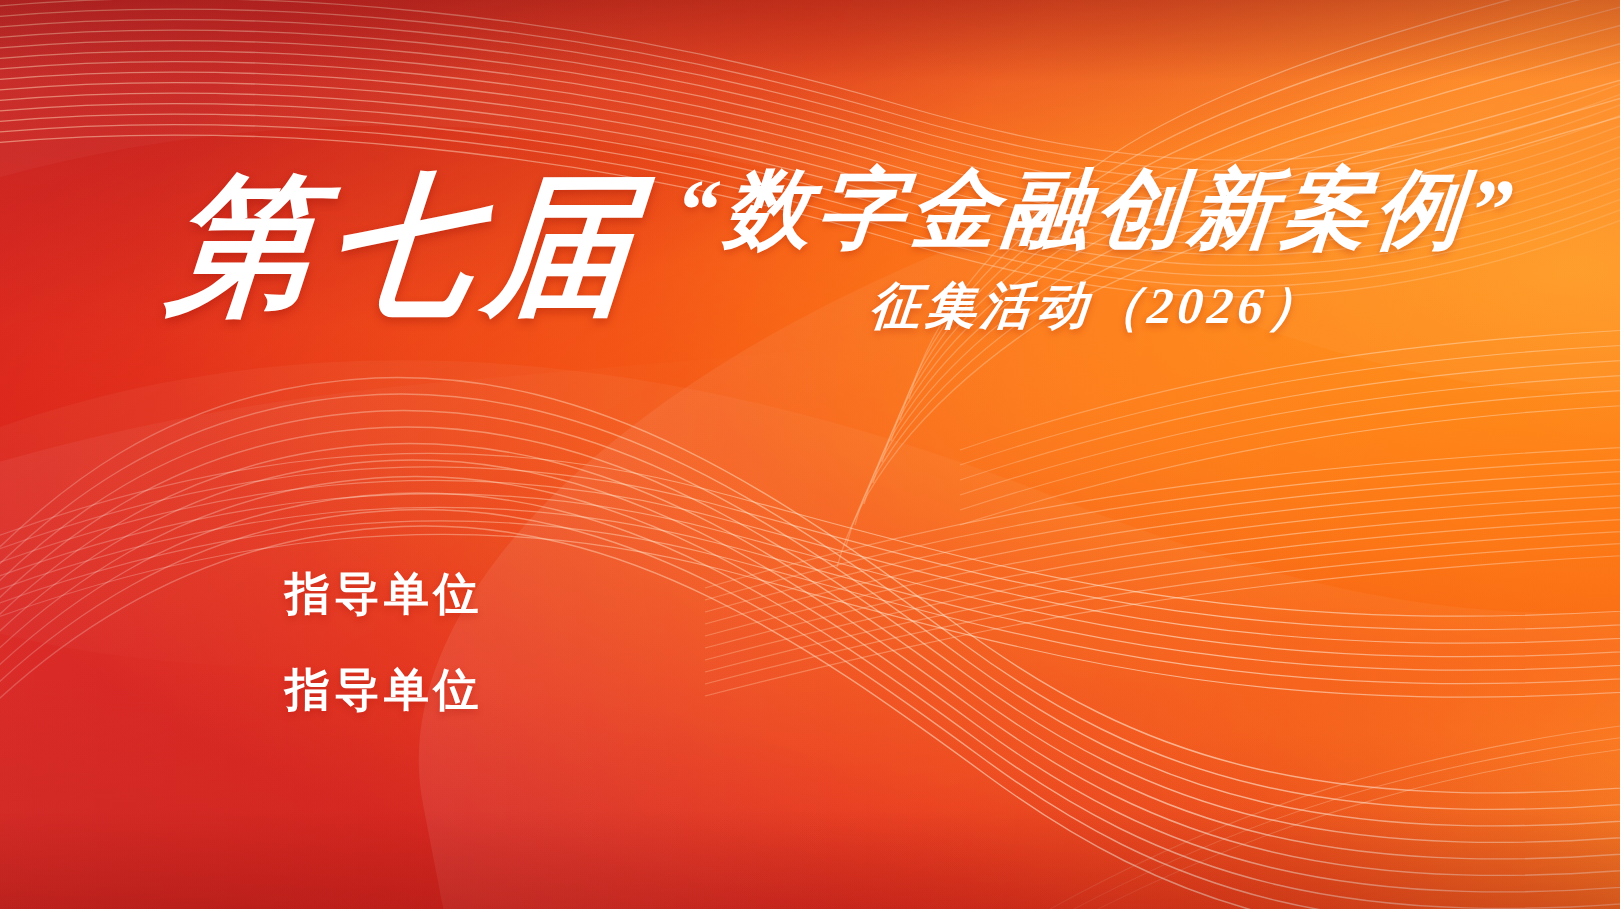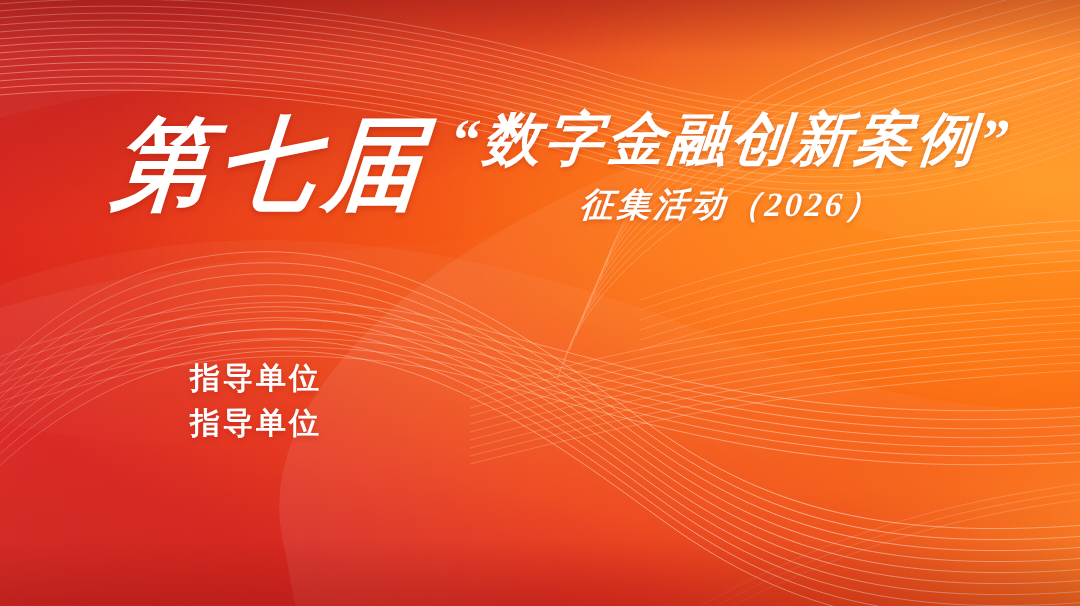--- a/index.html
+++ b/index.html
@@ -158,20 +158,21 @@
   .credit-label,
   .credit-value {
     color: #ffffff;
     font-size: 30px;
     line-height: 45px;
     letter-spacing: 1.5px;
     font-weight: 700;
     font-family: "Liberation Serif", "DejaVu Serif", serif;
     white-space: nowrap;
     text-shadow: 0 2px 5px rgba(150,14,6,0.28);
+    margin-top: 19px;
   }
   .credit-label { letter-spacing: 3px; }
   .spacer-line { height: 45px; }
 </style>
 </head>
 <body>
 
 <div id="poster">
 
   <div class="bg-layer" id="bg-base"></div>

